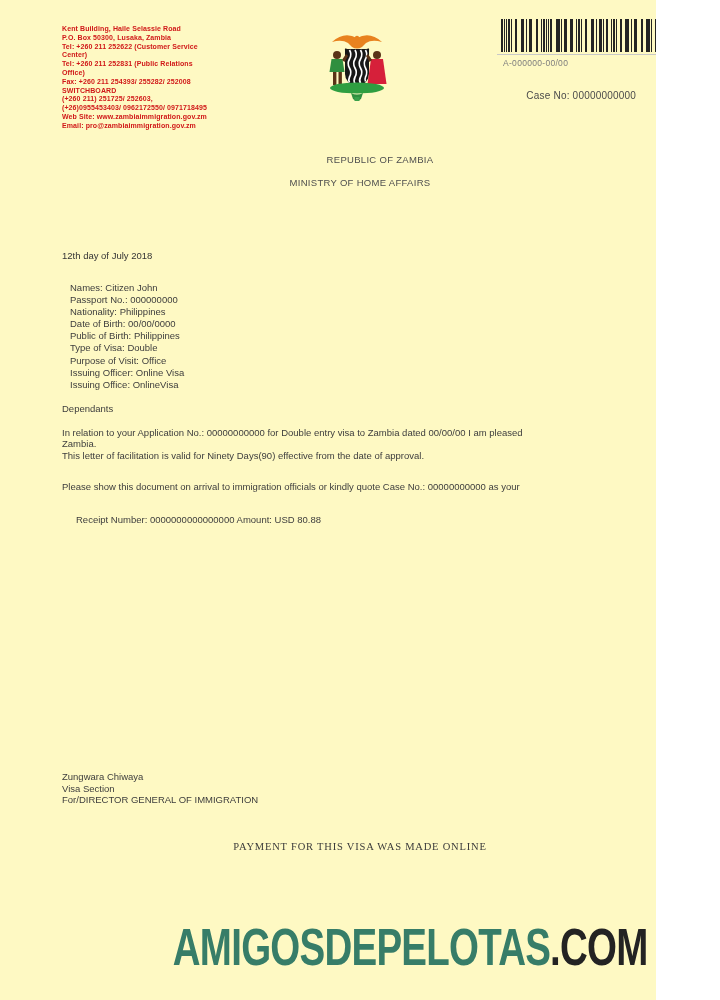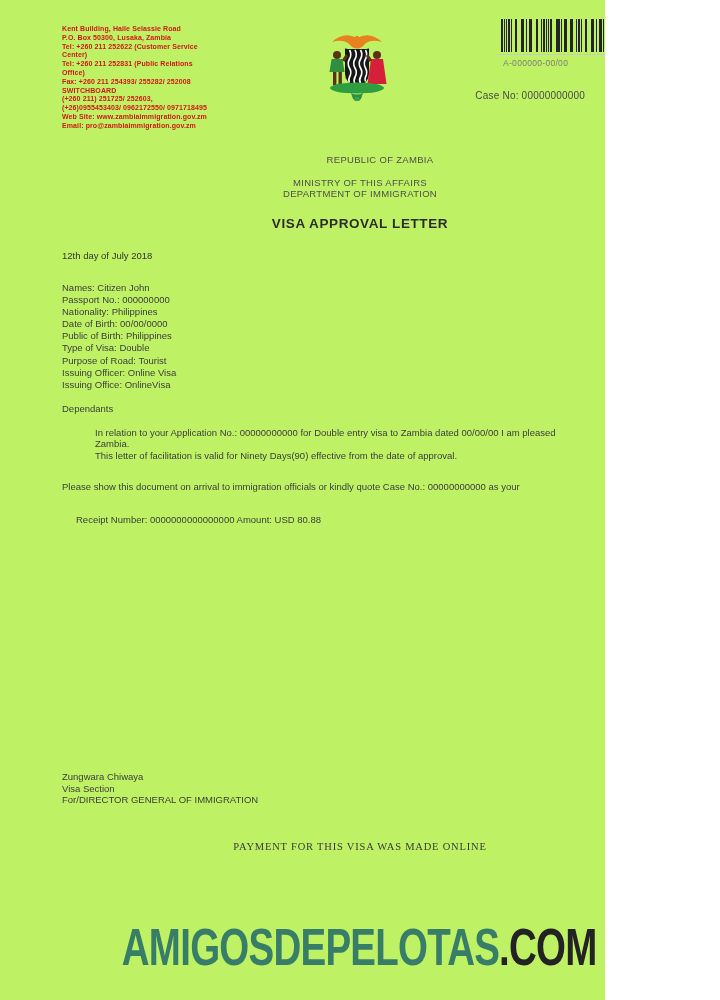--- a/index.html
+++ b/index.html
@@ -1,17 +1,17 @@
 <!DOCTYPE html>
 <html><head>
 <meta charset="utf-8">
 <style>
   html,body{margin:0;padding:0;background:#ffffff;}
   .page{
-    position:relative;width:605px;height:1000px;background:#bef264;overflow:hidden;
+    position:relative;width:656px;height:1000px;background:#fef9c3;overflow:hidden;
     font-family:"Liberation Sans","DejaVu Sans",sans-serif;color:#3f3f3f;
   }
   
   .address{
     position:absolute;left:62px;top:25px;width:210px;
     color:#d01818;font-size:7px;font-weight:700;line-height:8.8px;letter-spacing:.1px;
   }
   .arms{position:absolute;left:318px;top:28px;width:78px;height:76px;}
   .barcode{
     position:absolute;left:501px;top:19px;width:203px;height:33px;
@@ -24,23 +24,23 @@
   .barcode-label{position:absolute;left:503px;top:58px;font-size:8.5px;color:#7d7d7d;letter-spacing:.3px;}
   .case-no{position:absolute;right:20px;top:90px;font-size:10px;color:#4a4a4a;letter-spacing:.2px;text-align:center;}
   
   .center-line{position:absolute;left:0;width:720px;text-align:center;}
   .t-republic{top:154px;font-size:9.5px;color:#4e4e4e;letter-spacing:.3px;padding-left:20px;}
   .t-ministry{top:177px;font-size:9.5px;color:#4e4e4e;letter-spacing:.3px;}
   .t-department{top:188px;font-size:9.5px;color:#4e4e4e;letter-spacing:.3px;}
   .t-title{top:216px;font-size:13.5px;font-weight:700;color:#2d2d2d;letter-spacing:.6px;}
   
   .date-line{position:absolute;left:62px;top:250px;font-size:9.5px;font-weight:400;color:#343434;}
-  .details{position:absolute;left:62px;top:282px;font-size:9.5px;line-height:12.1px;color:#3d3d3d;}
+  .details{position:absolute;left:70px;top:282px;font-size:9.5px;line-height:12.1px;color:#3d3d3d;}
   .dependants{position:absolute;left:62px;top:403px;font-size:9.5px;color:#3d3d3d;}
-  .para1{position:absolute;left:62px;top:427px;width:610px;font-size:9.5px;line-height:11.4px;color:#3d3d3d;margin-left:33px;}
+  .para1{position:absolute;left:62px;top:427px;width:610px;font-size:9.5px;line-height:11.4px;color:#3d3d3d;}
   .para2{position:absolute;left:62px;top:481px;width:610px;font-size:9.5px;line-height:11.4px;color:#3d3d3d;}
   .receipt{position:absolute;left:76px;top:514px;font-size:9.5px;color:#3d3d3d;}
   
   .signature{position:absolute;left:62px;top:771px;font-size:9.5px;line-height:11.6px;color:#3d3d3d;}
   .payment-notice{
     position:absolute;left:0;top:841px;width:720px;text-align:center;
     font-family:"Liberation Serif","DejaVu Serif",serif;font-size:10.5px;letter-spacing:.8px;color:#3a3a3a;
   }
   .watermark{
     position:absolute;right:8px;top:921px;white-space:nowrap;
@@ -98,34 +98,32 @@
     <path d="M33 64 q6 3 12 0 l-2 6 q-4 3 -8 0 z" fill="#2f8f3f"></path>
     <rect x="36.5" y="68" width="5" height="4" fill="#3aa04a"></rect>
   </svg>
 
   <div class="barcode"></div>
   <div class="barcode-rule"></div>
   <div class="barcode-label">A-000000-00/00</div>
   <div class="case-no">Case No: 00000000000</div>
 
   <div class="center-line t-republic">REPUBLIC OF ZAMBIA</div>
-  <div class="center-line t-ministry">MINISTRY OF THIS AFFAIRS</div>
-  <div class="center-line t-department">DEPARTMENT OF IMMIGRATION</div>
-  <div class="center-line t-title">VISA APPROVAL LETTER</div>
+  <div class="center-line t-ministry">MINISTRY OF HOME AFFAIRS</div>
 
   <div class="date-line">12th day of July 2018</div>
 
   <div class="details">
     <div>Names: Citizen John</div>
     <div>Passport No.: 000000000</div>
     <div>Nationality: Philippines</div>
     <div>Date of Birth: 00/00/0000</div>
     <div>Public of Birth: Philippines</div>
     <div>Type of Visa: Double</div>
-    <div>Purpose of Road: Tourist</div>
+    <div>Purpose of Visit: Office</div>
     <div>Issuing Officer: Online Visa</div>
     <div>Issuing Office: OnlineVisa</div>
   </div>
 
   <div class="dependants">Dependants</div>
 
   <div class="para1">
     <div>In relation to your Application No.: 00000000000 for Double entry visa to Zambia dated 00/00/00 I am pleased</div>
     <div>Zambia.</div>
     <div>This letter of facilitation is valid for Ninety Days(90) effective from the date of approval.</div>

